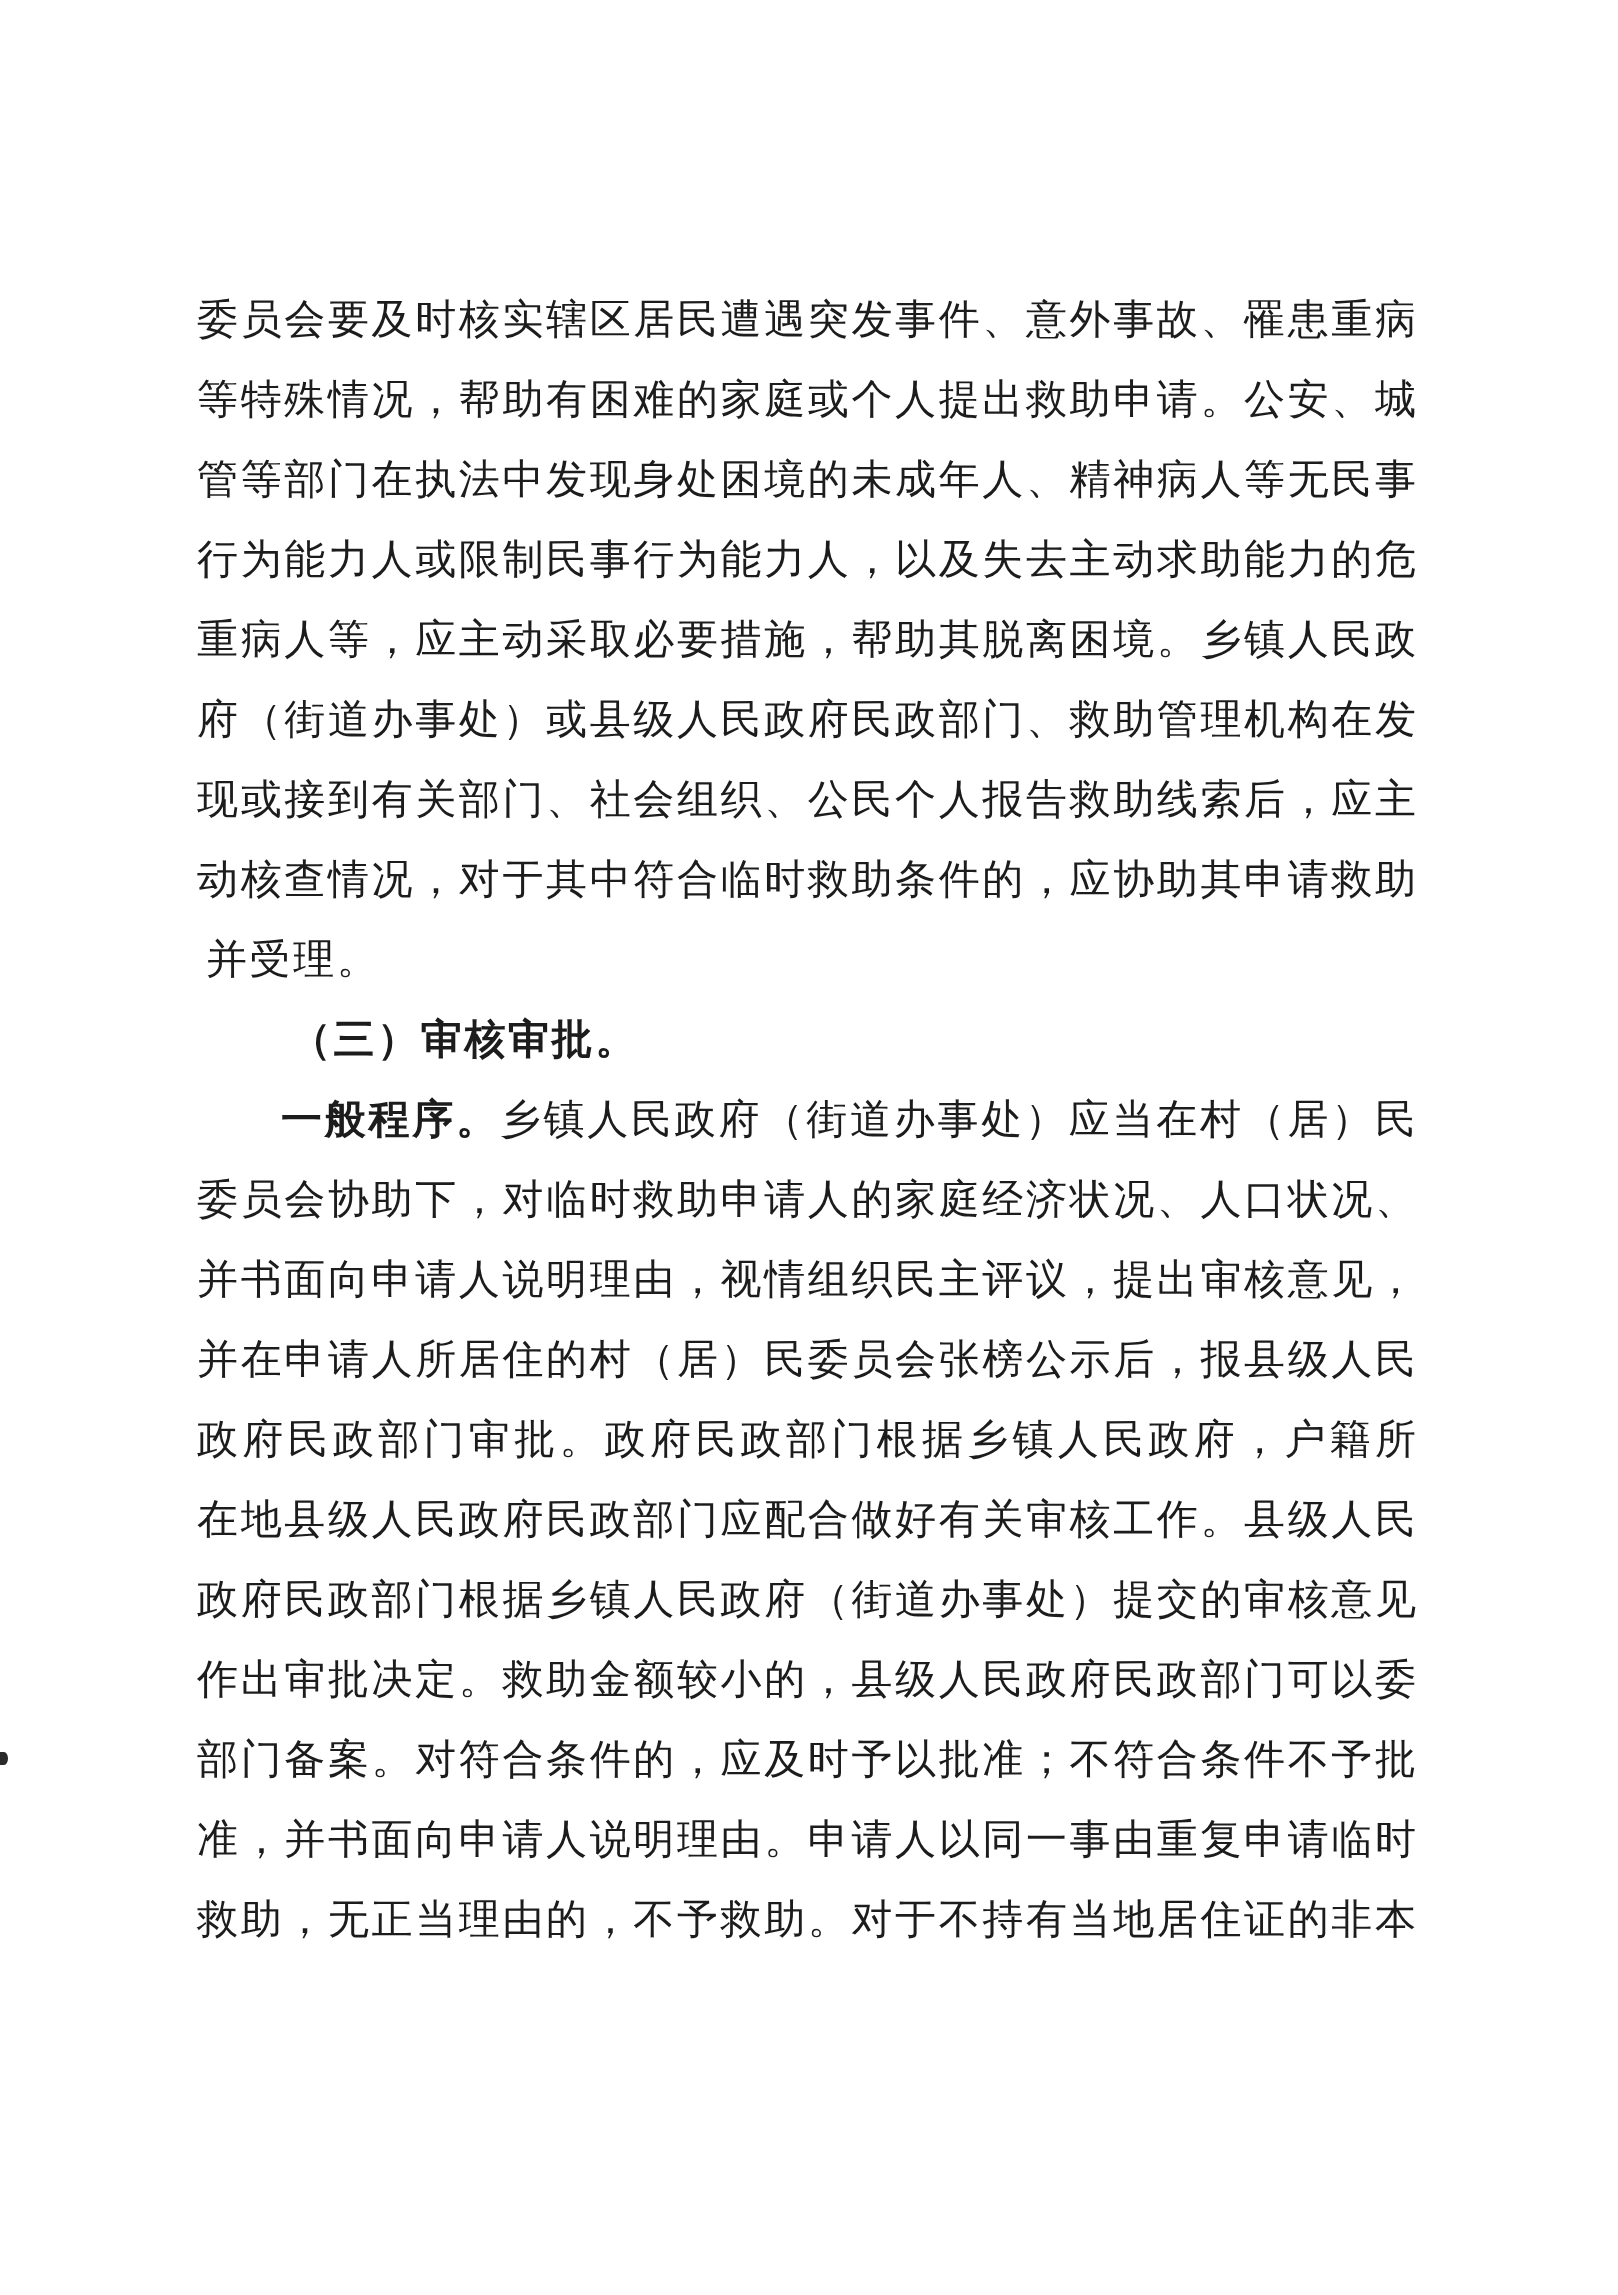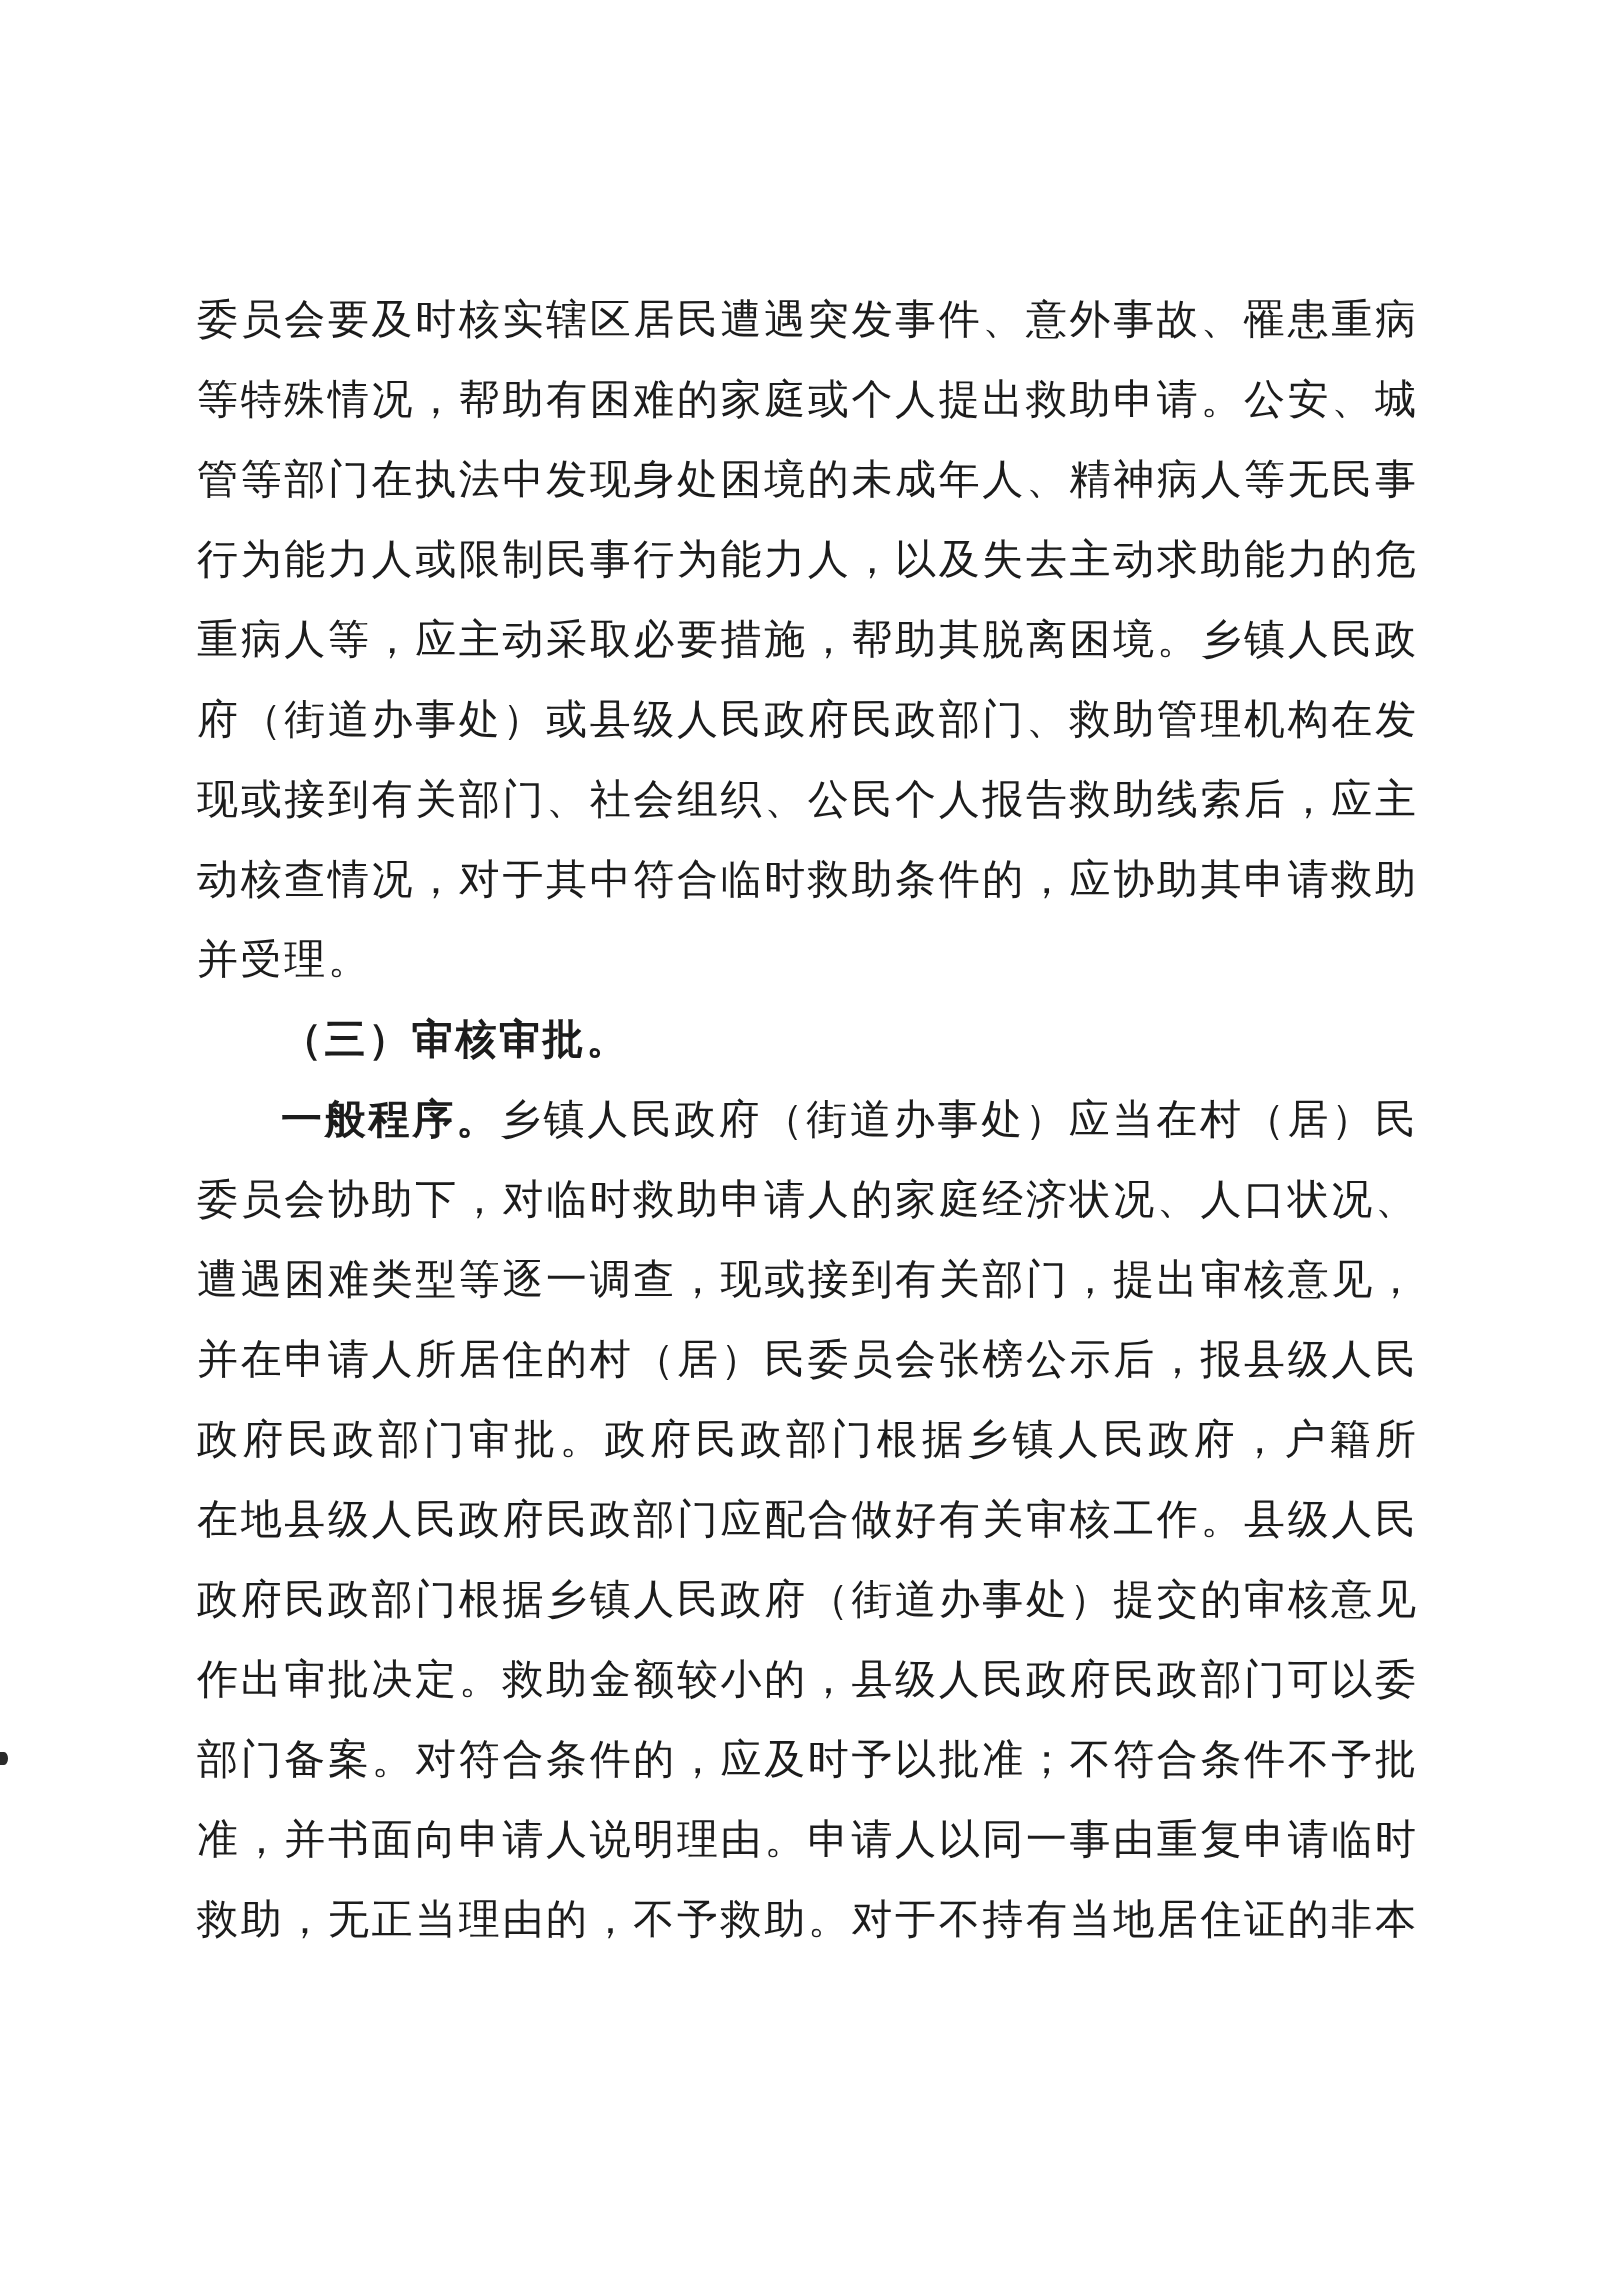--- a/index.html
+++ b/index.html
@@ -27,20 +27,21 @@
     line-height: 70px;
     font-size: 41px;
     text-align: justify;
     text-align-last: justify;
     color: #1c1c1c;
   }
   .line.short {
     text-align: left;
     text-align-last: left;
     letter-spacing: 2.6px;
+    margin-left: 9px;
   }
   .line.indent {
     padding-left: 84px;
   }
   .line.bold,
   .line .lead {
     font-weight: bold;
   }
   .page-number {
     position: absolute;
@@ -72,21 +73,21 @@
       <div class="line">管等部门在执法中发现身处困境的未成年人、精神病人等无民事</div>
       <div class="line">行为能力人或限制民事行为能力人，以及失去主动求助能力的危</div>
       <div class="line">重病人等，应主动采取必要措施，帮助其脱离困境。乡镇人民政</div>
       <div class="line">府（街道办事处）或县级人民政府民政部门、救助管理机构在发</div>
       <div class="line">现或接到有关部门、社会组织、公民个人报告救助线索后，应主</div>
       <div class="line">动核查情况，对于其中符合临时救助条件的，应协助其申请救助</div>
       <div class="line short">并受理。</div>
       <div class="line indent short bold">（三）审核审批。</div>
       <div class="line indent"><span class="lead">一般程序。</span>乡镇人民政府（街道办事处）应当在村（居）民</div>
       <div class="line">委员会协助下，对临时救助申请人的家庭经济状况、人口状况、</div>
-      <div class="line">遭遇困难类型等逐一调查，现或接到有关部门，提出审核意见，</div>
+      <div class="line">并书面向申请人说明理由，视情组织民主评议，提出审核意见，</div>
       <div class="line">并在申请人所居住的村（居）民委员会张榜公示后，报县级人民</div>
       <div class="line">政府民政部门审批。政府民政部门根据乡镇人民政府，户籍所</div>
       <div class="line">在地县级人民政府民政部门应配合做好有关审核工作。县级人民</div>
       <div class="line">政府民政部门根据乡镇人民政府（街道办事处）提交的审核意见</div>
       <div class="line">作出审批决定。救助金额较小的，县级人民政府民政部门可以委</div>
       <div class="line">部门备案。对符合条件的，应及时予以批准；不符合条件不予批</div>
       <div class="line">准，并书面向申请人说明理由。申请人以同一事由重复申请临时</div>
       <div class="line">救助，无正当理由的，不予救助。对于不持有当地居住证的非本</div>
     </div>
   <div class="page-number">— 5 —</div>

